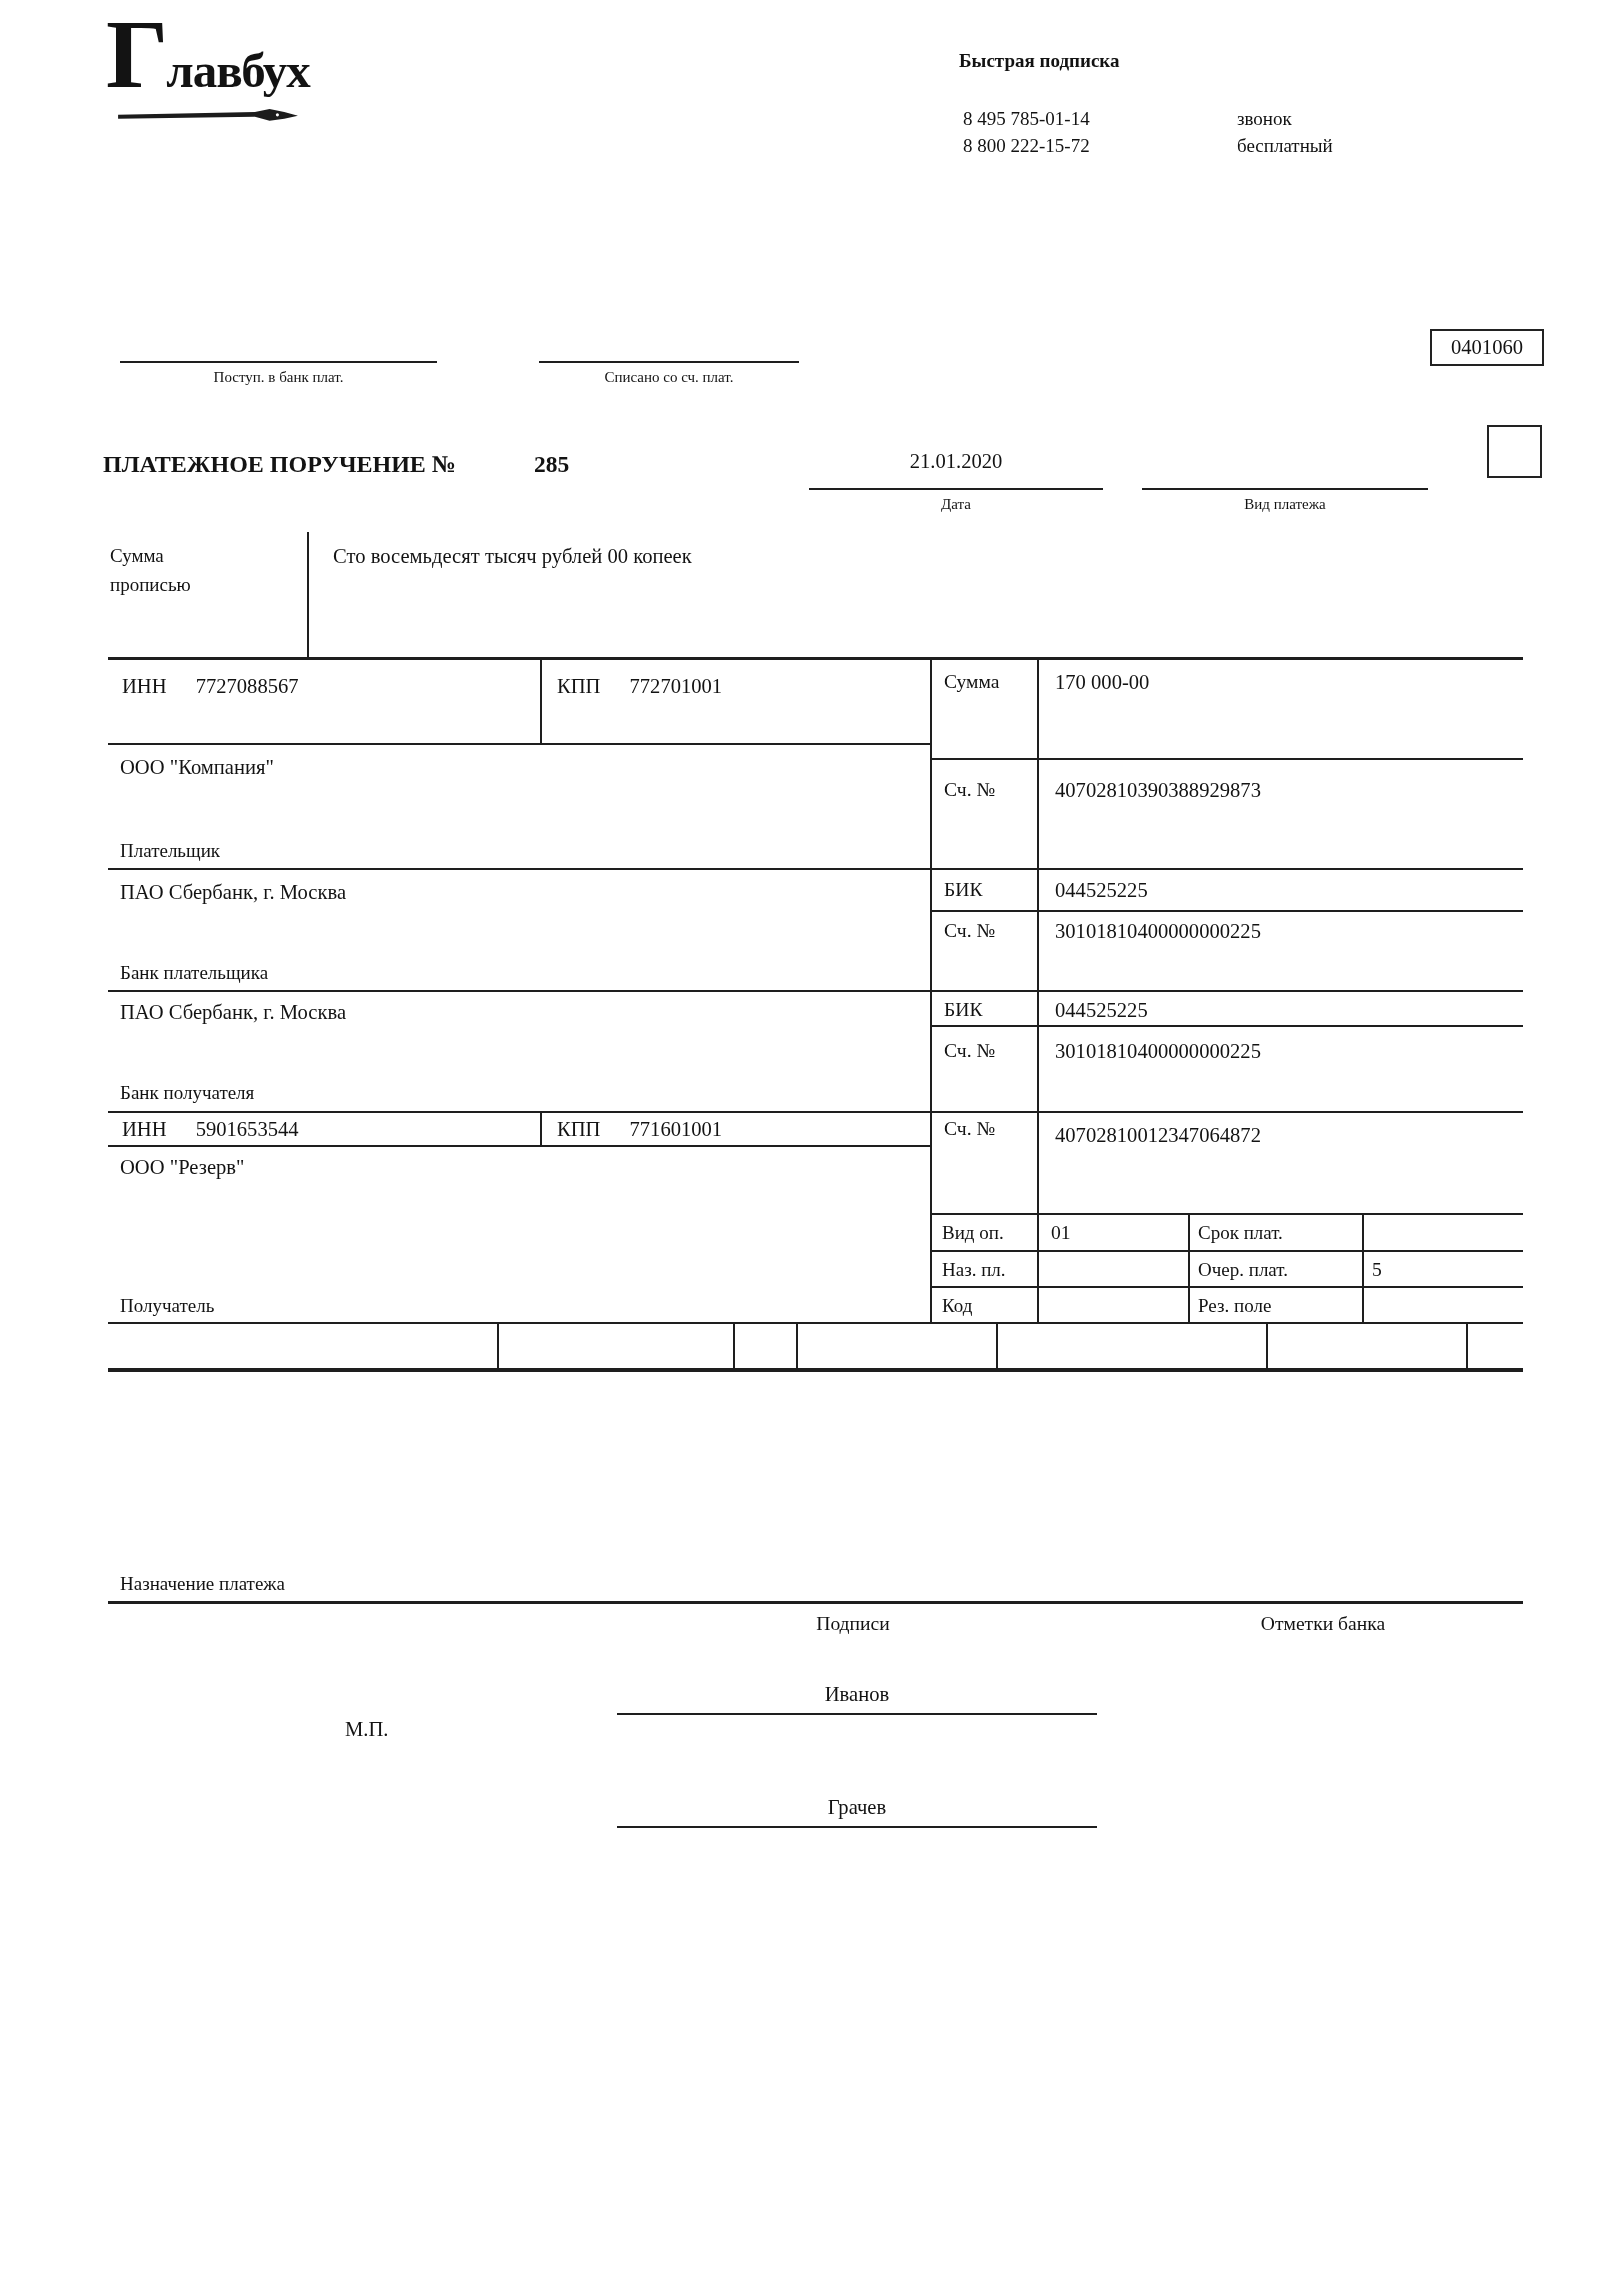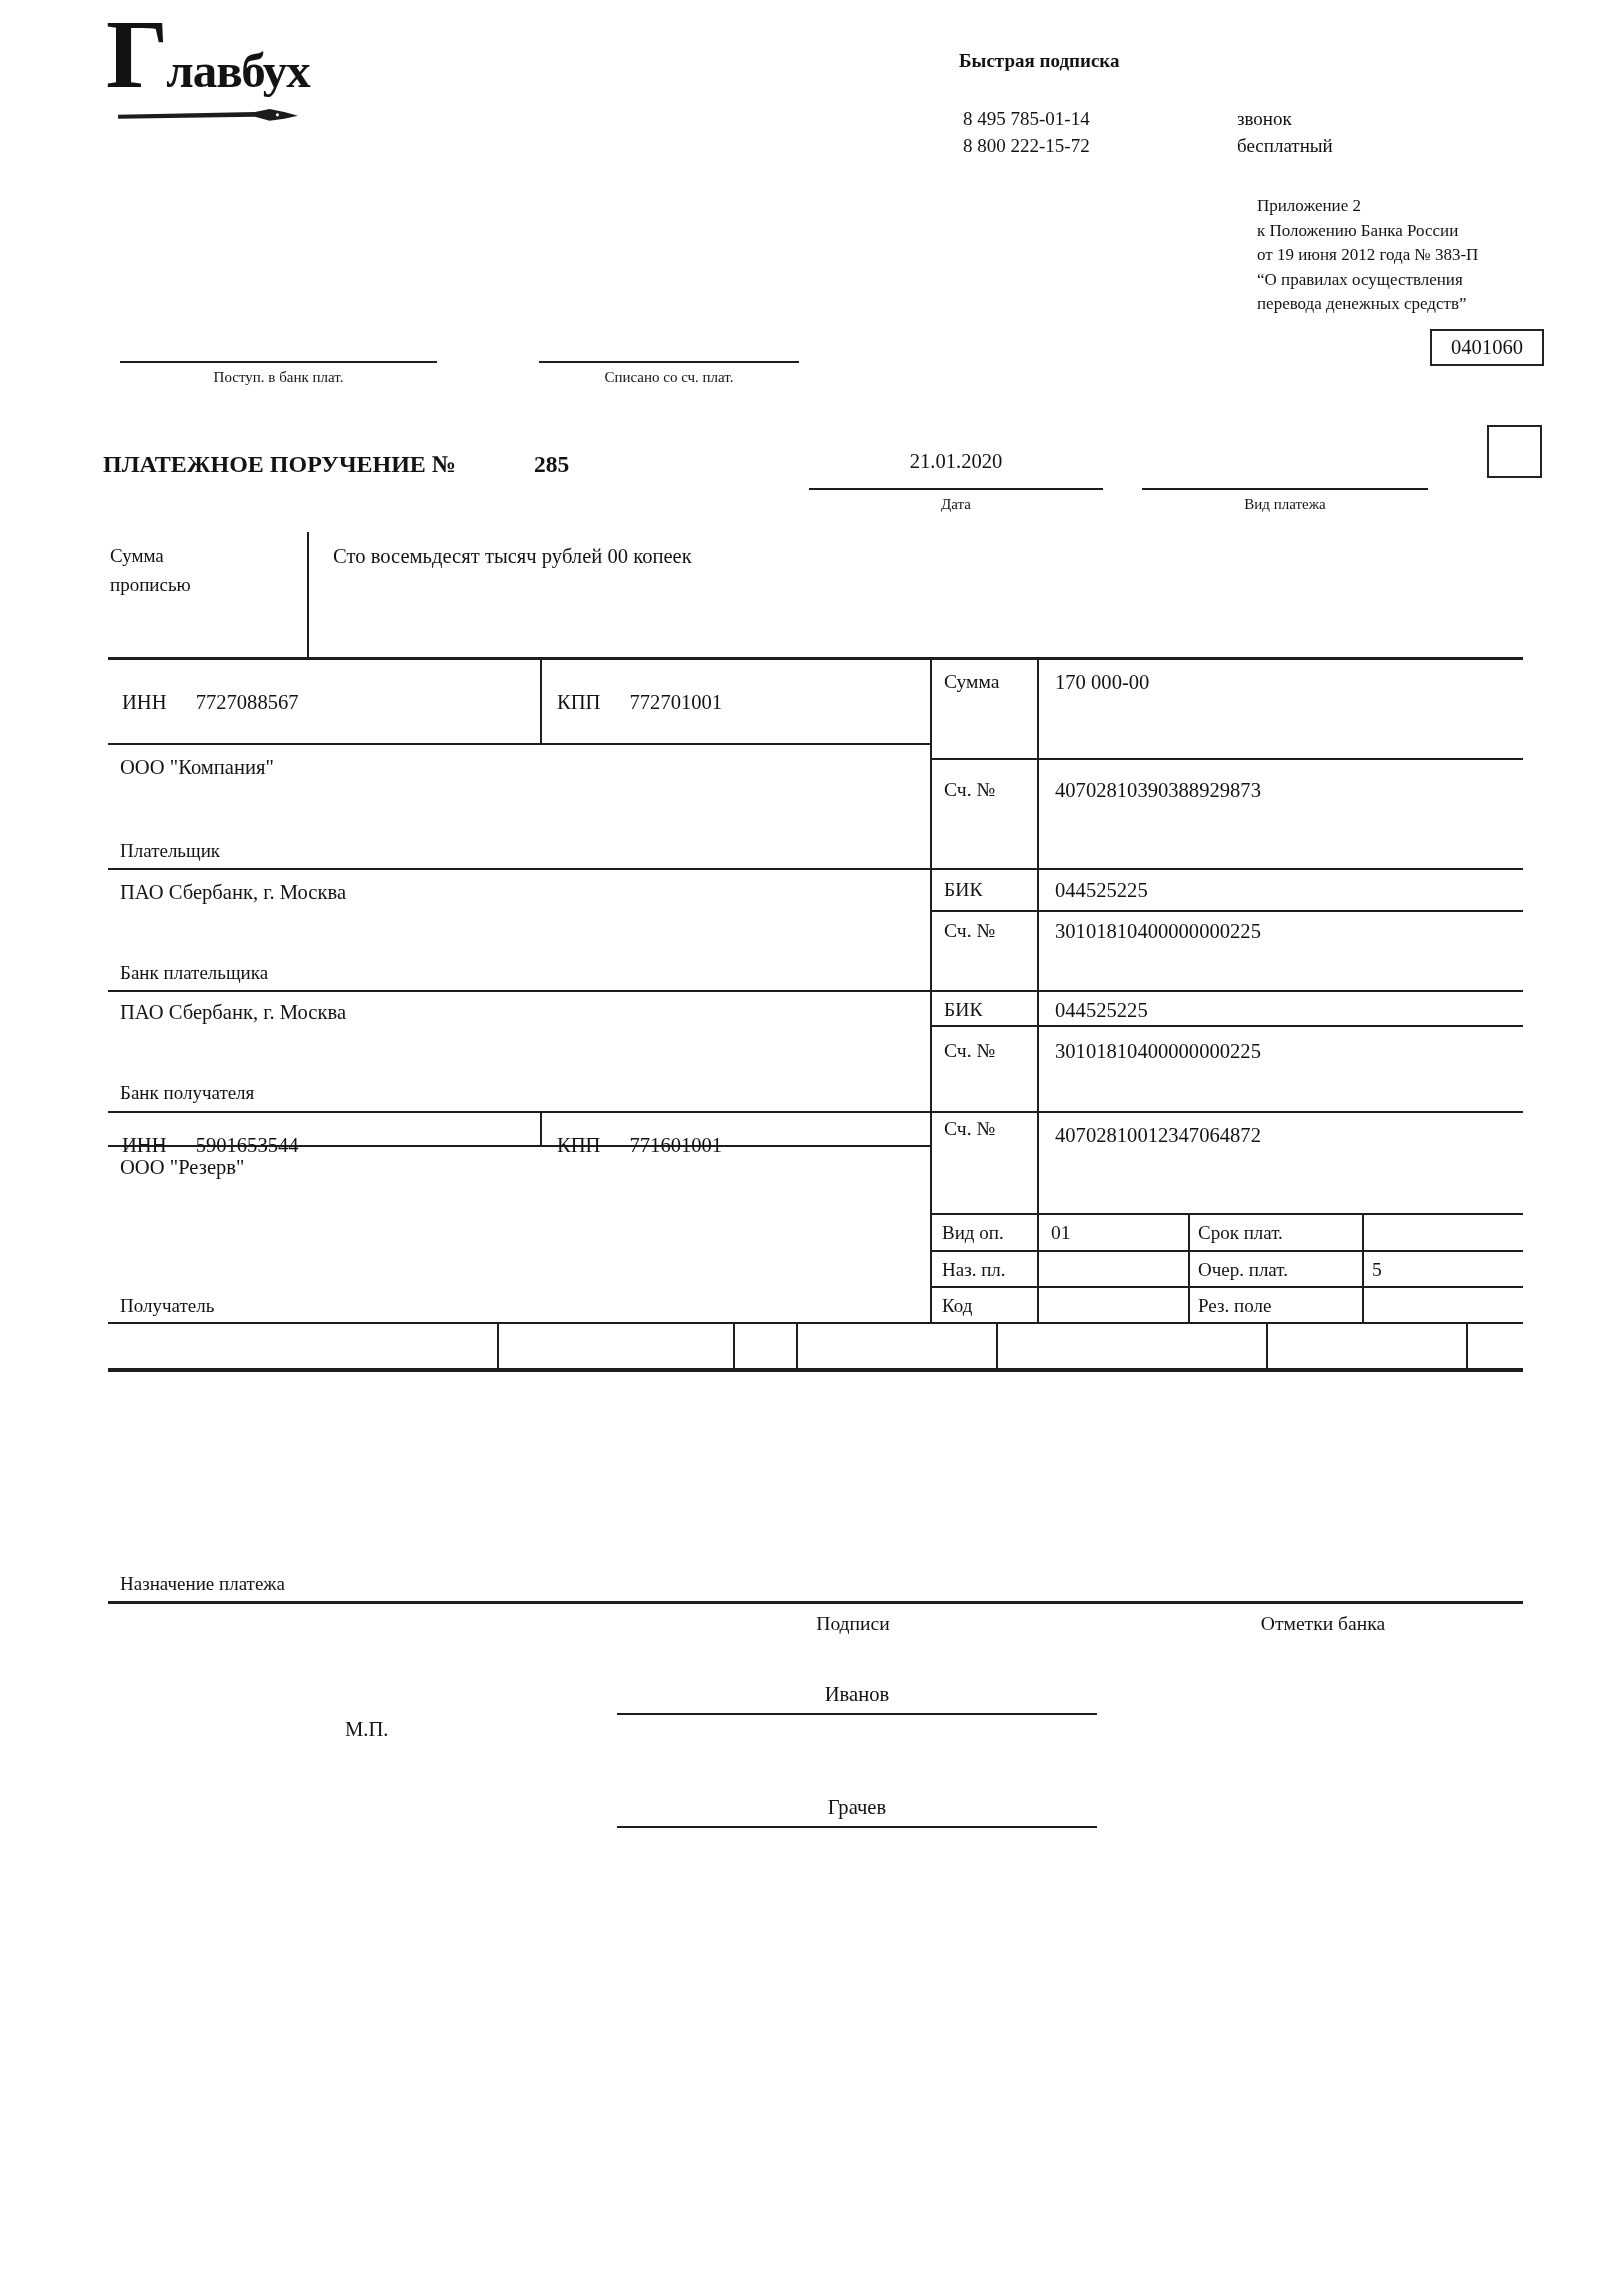--- a/index.html
+++ b/index.html
@@ -15,21 +15,21 @@
   .hl{position:absolute;height:2px;background:#1e1e1e;}
   .vl{position:absolute;width:2px;background:#1e1e1e;}
   .t21{font-size:20.6px;line-height:25.5px;white-space:nowrap;}
   .t20{font-size:19.6px;line-height:24.5px;white-space:nowrap;}
   .lbl{font-size:19px;line-height:23.5px;white-space:nowrap;}
   .small{font-size:15px;line-height:18.6px;white-space:nowrap;}
   .center{text-align:center;}
   .bold{font-weight:bold;}
   .italic{}
   .pair span.k{display:inline-block;}
-  .pair span.v{display:inline-block;margin-left:29px;margin-top:16px;}
+  .pair span.v{display:inline-block;margin-left:29px;}
   .logo-row{display:flex;align-items:baseline;}
   .logo-g{font-size:98px;font-weight:bold;line-height:0.78;letter-spacing:-2px;}
   .logo-rest{font-size:49px;font-weight:bold;letter-spacing:-1px;}
   .codebox{border:2.5px solid #222;text-align:center;}
   .sqbox{border:2.5px solid #222;}
 </style>
 </head>
 <body>
 
 <div class="page">
@@ -48,27 +48,20 @@
   <div class="abs lbl bold" style="left:959px;top:49px;">Быстрая подписка</div>
   <div class="abs lbl" style="left:963px;top:106px;line-height:26.5px;">
     <div>8 495 785-01-14</div>
     <div>8 800 222-15-72</div>
   </div>
   <div class="abs lbl" style="left:1237px;top:106px;line-height:26.5px;">
     <div>звонок</div>
     <div>бесплатный</div>
   </div>
 
-  <div class="abs" style="left:1257px;top:194px;font-size:17px;line-height:24.5px;">
-    <div>Приложение 2</div>
-    <div>к Положению Банка России</div>
-    <div>от 19 июня 2012 года № 383-П</div>
-    <div>“О правилах осуществления</div>
-    <div>перевода денежных средств”</div>
-  </div>
 
   <div class="abs codebox t21" style="left:1430px;top:329px;width:110px;height:33px;line-height:33px;">0401060</div>
 
   <div class="hl" style="left:120px;top:361px;width:317px;"></div>
   <div class="abs small center" style="left:120px;top:368px;width:317px;">Поступ. в банк плат.</div>
   <div class="hl" style="left:539px;top:361px;width:260px;"></div>
   <div class="abs small center" style="left:539px;top:368px;width:260px;">Списано со сч. плат.</div>
 
   <div class="abs bold" style="left:103px;top:451px;font-size:24px;white-space:nowrap;">ПЛАТЕЖНОЕ ПОРУЧЕНИЕ №</div>
   <div class="abs bold" style="left:534px;top:451px;font-size:23.5px;">285</div>

